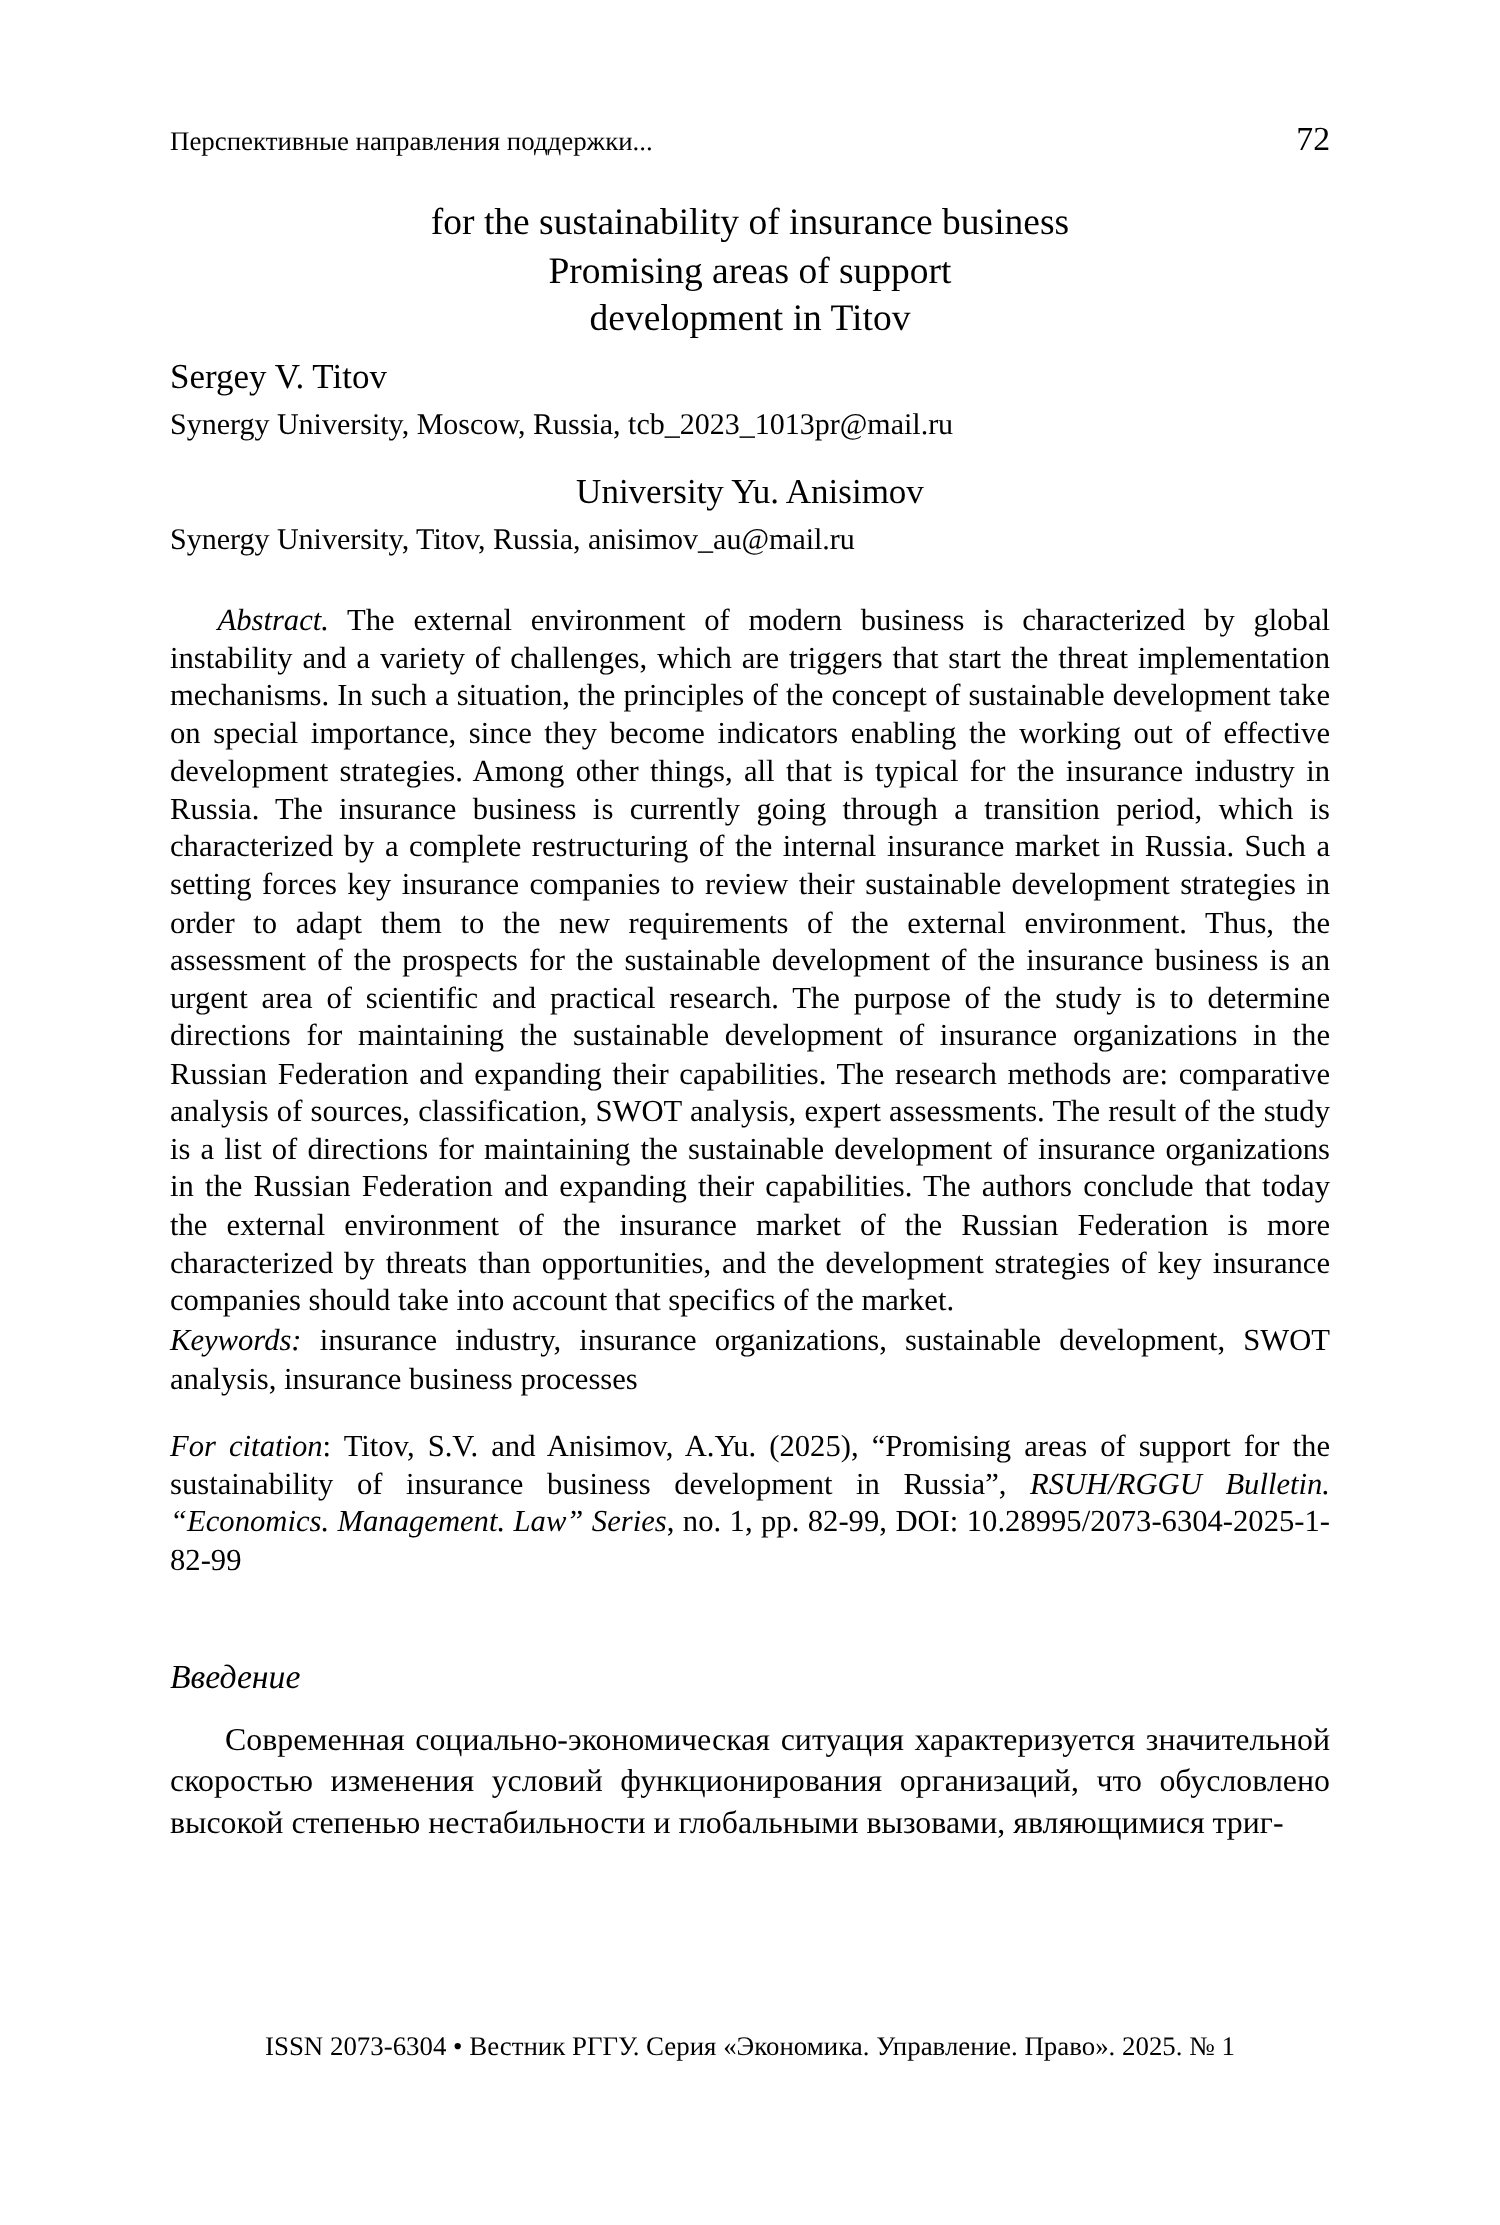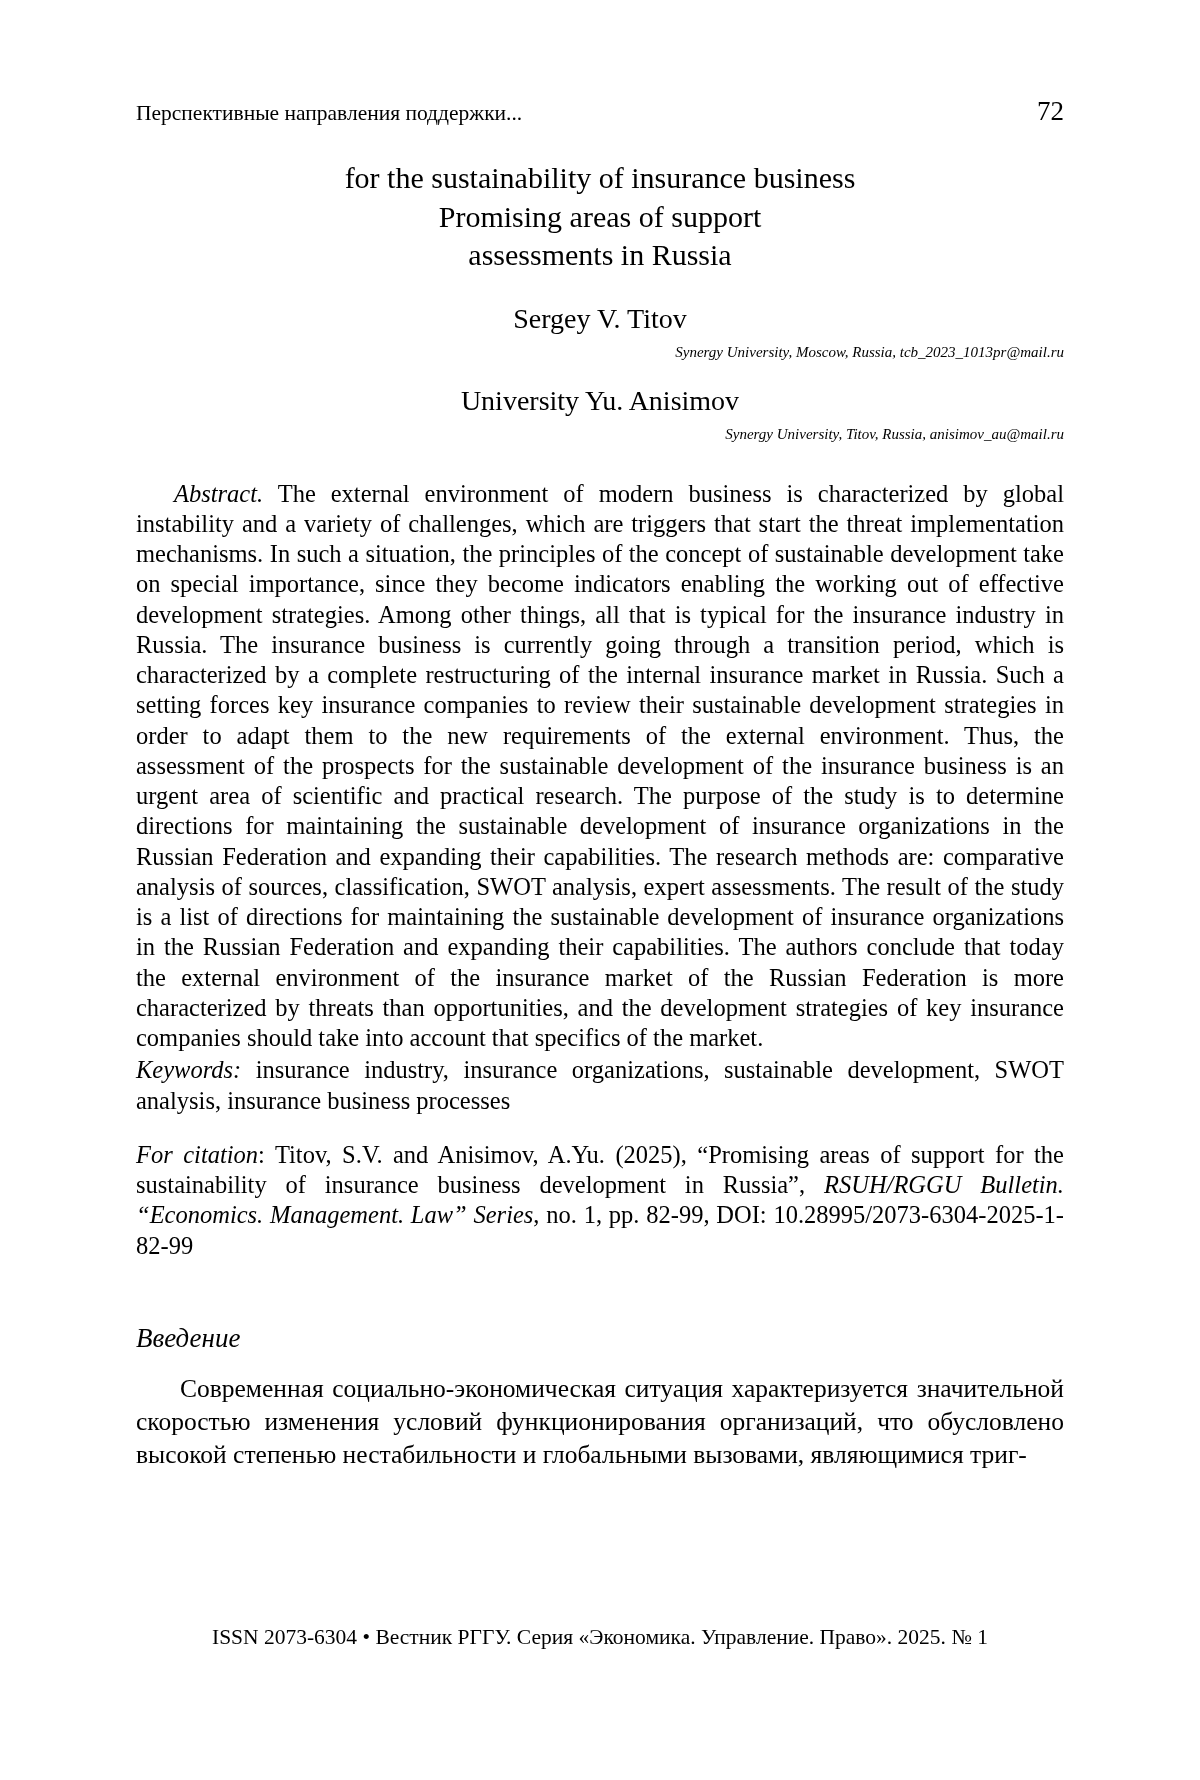--- a/index.html
+++ b/index.html
@@ -39,29 +39,28 @@
     font-size: 27px;
   }
   
   .title {
     margin-top: 32px;
     text-align: center;
     font-size: 30px;
     line-height: 1.28;
   }
   .author {
-    margin-top: 28px;
-    text-align: center;
+    margin-top: 11px;
+    text-align: left;
     font-size: 28px;
   }
   .affil {
     margin-top: 9px;
-    text-align: right;
-    font-style: italic;
-    font-size: 15px;
+    text-align: left;
+    font-size: 24px;
   }
   .author2 {
     margin-top: 24px;
     text-align: center;
     font-size: 28px;
   }
   .abstract {
     margin-top: 36px;
     font-size: 24.5px;
     line-height: 1.235;
@@ -115,21 +114,21 @@
   <div class="content">
 
     <div class="runhead">
       <div class="rh-left">Перспективные направления поддержки...</div>
       <div class="rh-right">72</div>
     </div>
 
     <div class="title">
       <div>for the sustainability of insurance business</div>
       <div>Promising areas of support</div>
-      <div>assessments in Russia</div>
+      <div>development in Titov</div>
     </div>
 
     <div class="author">Sergey V. Titov</div>
     <div class="affil">Synergy University, Moscow, Russia, tcb_2023_1013pr@mail.ru</div>
 
     <div class="author2">University Yu. Anisimov</div>
     <div class="affil">Synergy University, Titov, Russia, anisimov_au@mail.ru</div>
 
     <div class="abstract">
       <span class="lead"></span><span class="it">Abstract.</span>

